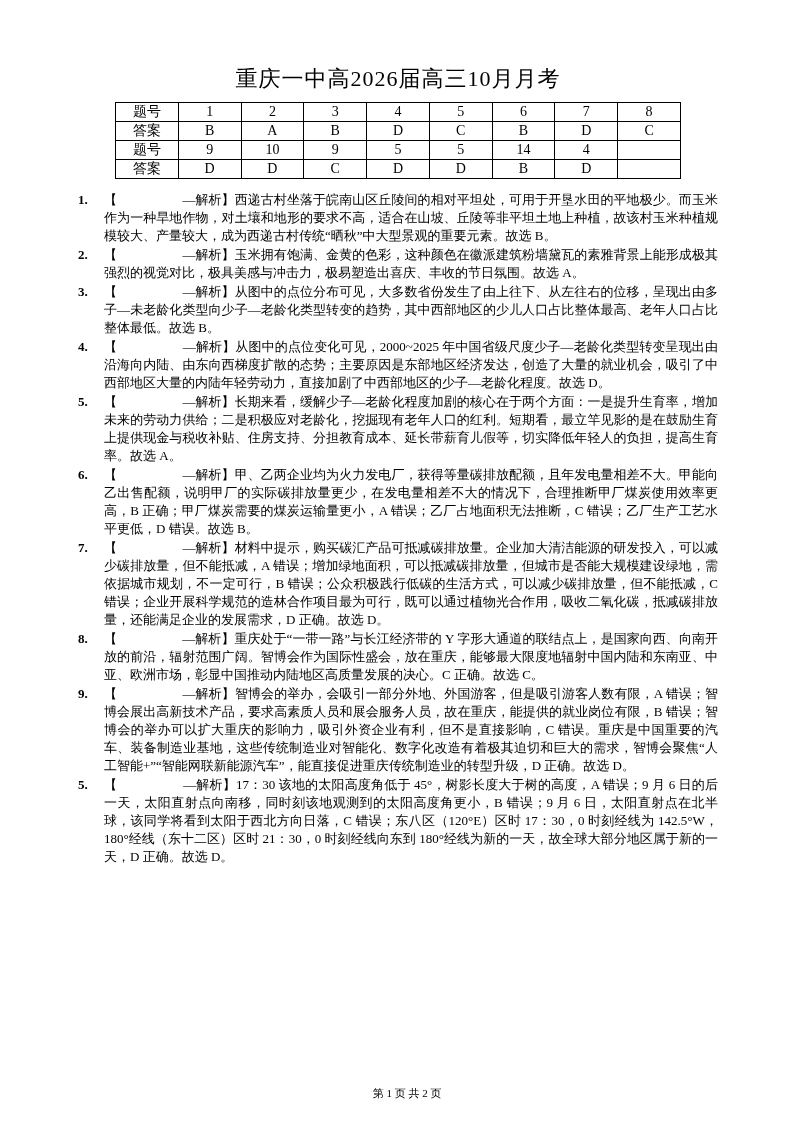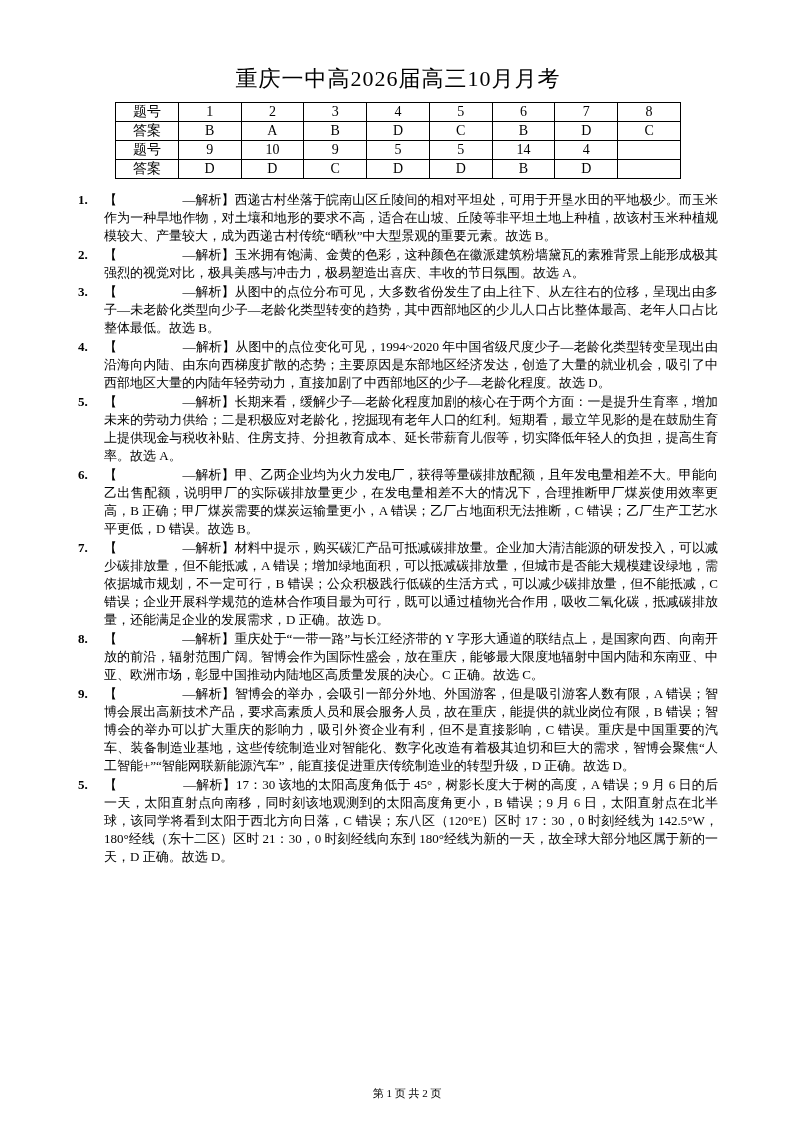--- a/index.html
+++ b/index.html
@@ -132,21 +132,21 @@
     <div class="exp">
       <span class="exp-num">2.</span>
       <span class="exp-text">【　　　　　—解析】玉米拥有饱满、金黄的色彩，这种颜色在徽派建筑粉墙黛瓦的素雅背景上能形成极其强烈的视觉对比，极具美感与冲击力，极易塑造出喜庆、丰收的节日氛围。故选 A。</span>
     </div>
     <div class="exp">
       <span class="exp-num">3.</span>
       <span class="exp-text">【　　　　　—解析】从图中的点位分布可见，大多数省份发生了由上往下、从左往右的位移，呈现出由多子—未老龄化类型向少子—老龄化类型转变的趋势，其中西部地区的少儿人口占比整体最高、老年人口占比整体最低。故选 B。</span>
     </div>
     <div class="exp">
       <span class="exp-num">4.</span>
-      <span class="exp-text">【　　　　　—解析】从图中的点位变化可见，1994~2020 年中国省级尺度少子—老龄化类型转变呈现出由沿海向内陆、由东向西梯度扩散的态势；主要原因是东部地区经济发达，创造了大量的就业机会，吸引了中西部地区大量的内陆年轻劳动力，直接加剧了中西部地区的少子—老龄化程度。故选 D。</span>
+      <span class="exp-text">【　　　　　—解析】从图中的点位变化可见，2000~2025 年中国省级尺度少子—老龄化类型转变呈现出由沿海向内陆、由东向西梯度扩散的态势；主要原因是东部地区经济发达，创造了大量的就业机会，吸引了中西部地区大量的内陆年轻劳动力，直接加剧了中西部地区的少子—老龄化程度。故选 D。</span>
     </div>
     <div class="exp">
       <span class="exp-num">5.</span>
       <span class="exp-text">【　　　　　—解析】长期来看，缓解少子—老龄化程度加剧的核心在于两个方面：一是提升生育率，增加未来的劳动力供给；二是积极应对老龄化，挖掘现有老年人口的红利。短期看，最立竿见影的是在鼓励生育上提供现金与税收补贴、住房支持、分担教育成本、延长带薪育儿假等，切实降低年轻人的负担，提高生育率。故选 A。</span>
     </div>
     <div class="exp">
       <span class="exp-num">6.</span>
       <span class="exp-text">【　　　　　—解析】甲、乙两企业均为火力发电厂，获得等量碳排放配额，且年发电量相差不大。甲能向乙出售配额，说明甲厂的实际碳排放量更少，在发电量相差不大的情况下，合理推断甲厂煤炭使用效率更高，B 正确；甲厂煤炭需要的煤炭运输量更小，A 错误；乙厂占地面积无法推断，C 错误；乙厂生产工艺水平更低，D 错误。故选 B。</span>
     </div>
     <div class="exp">

